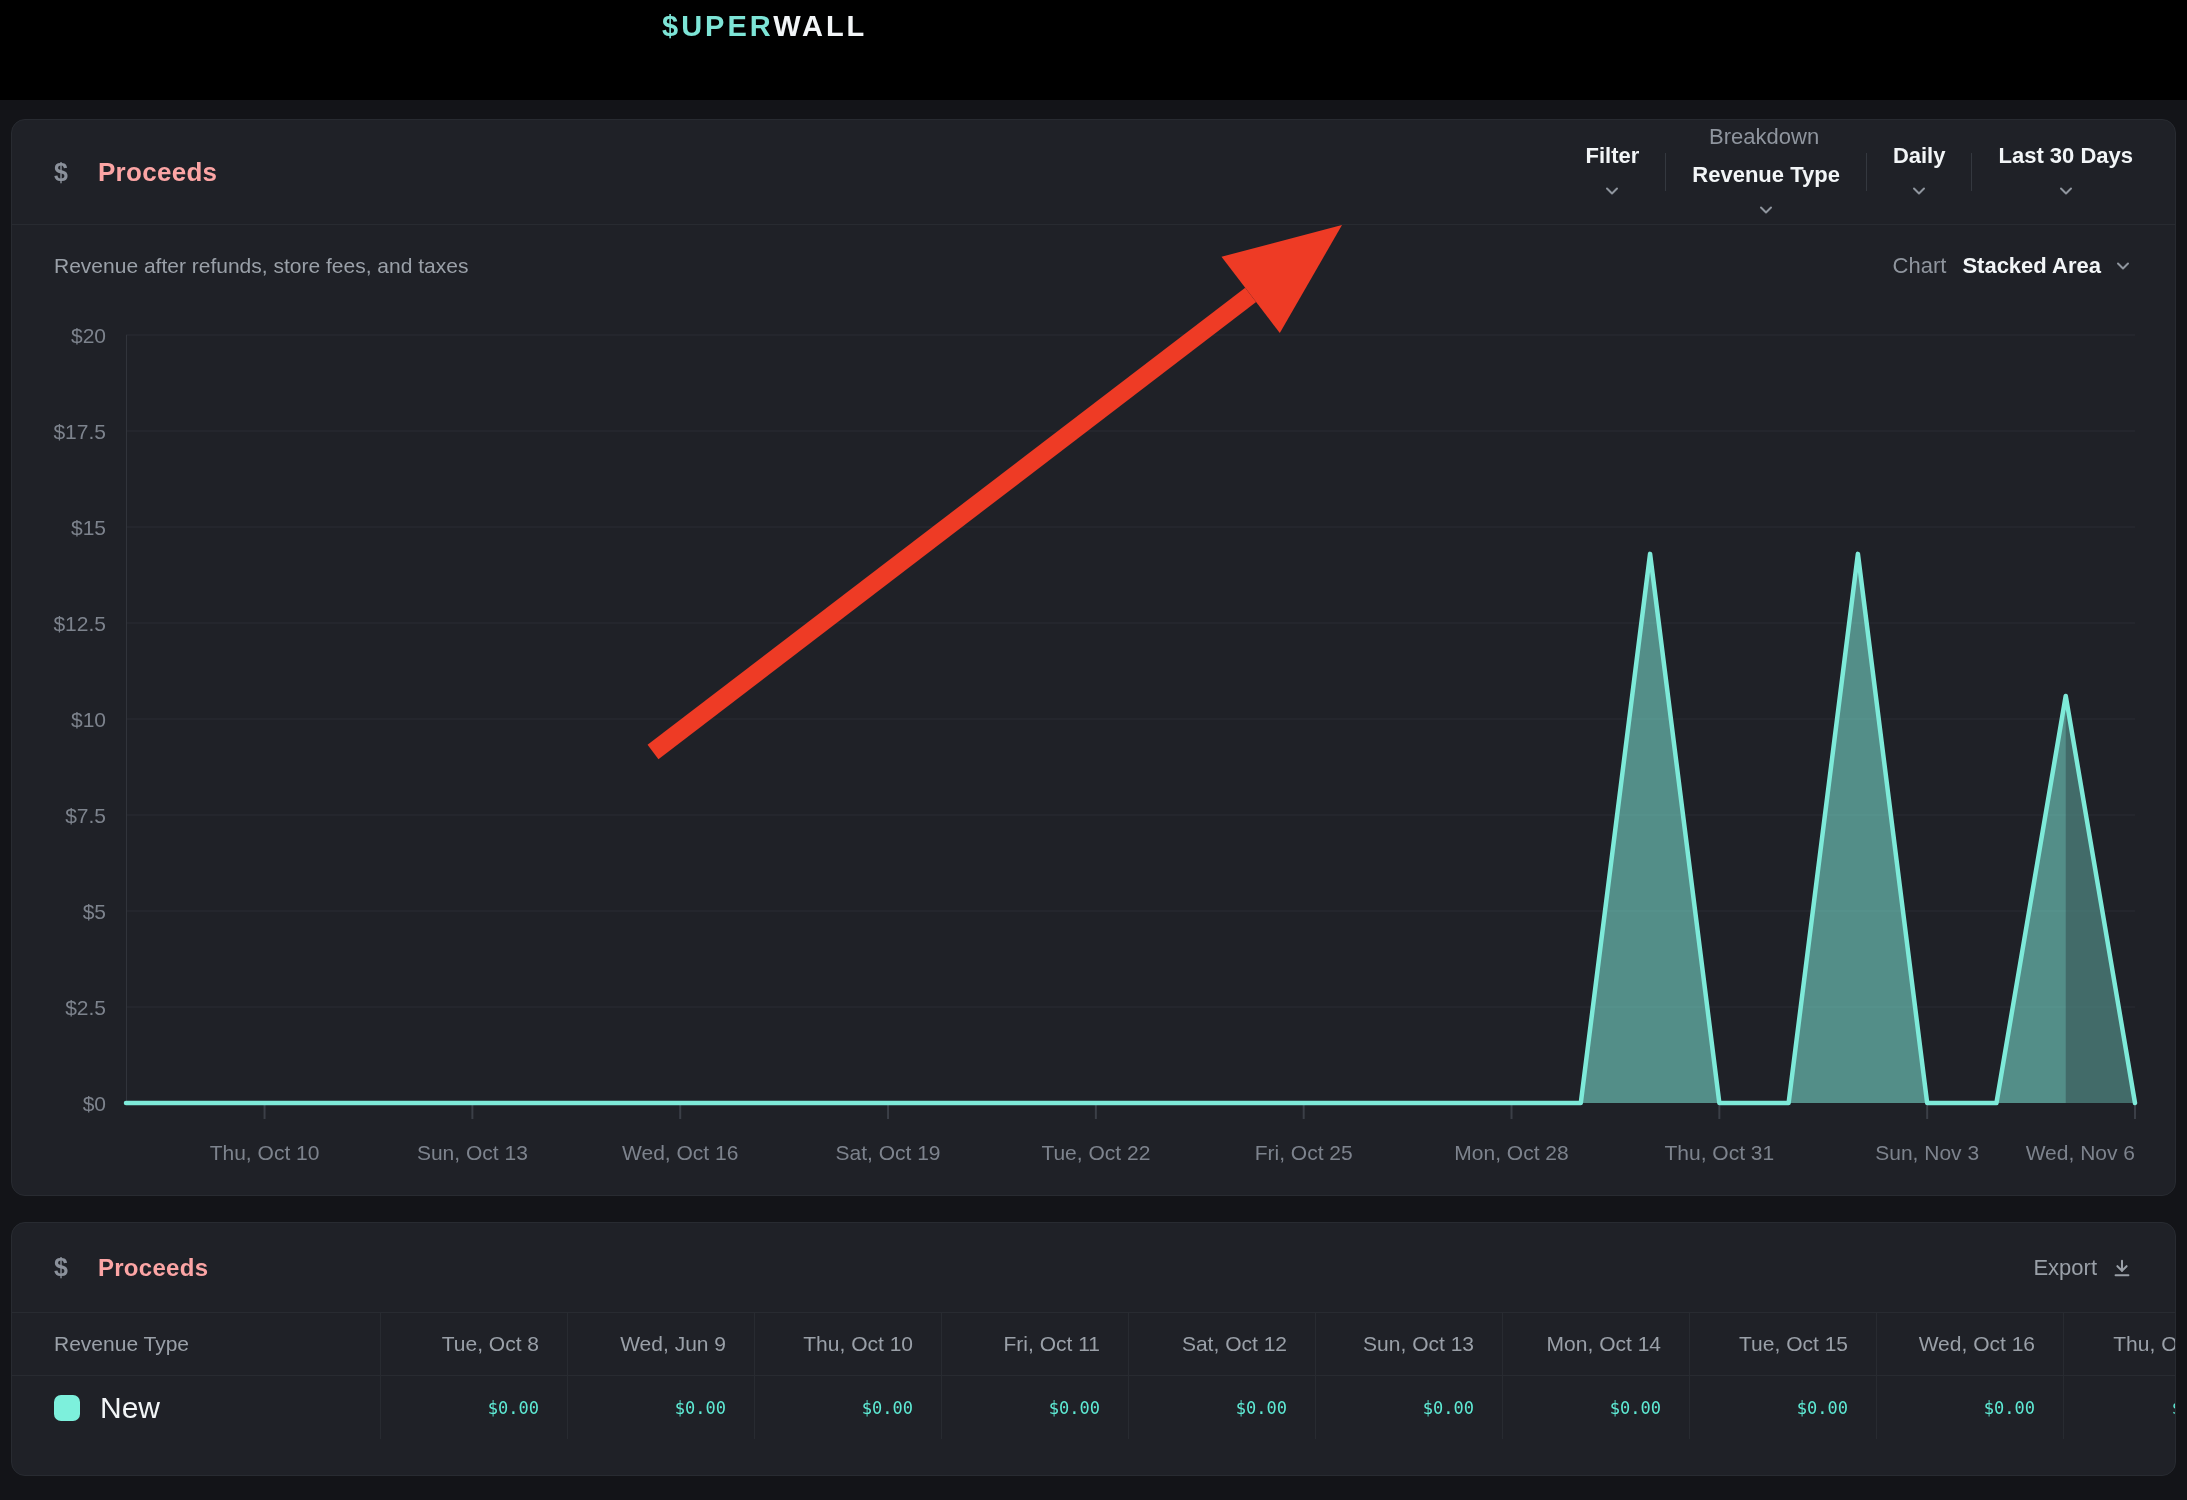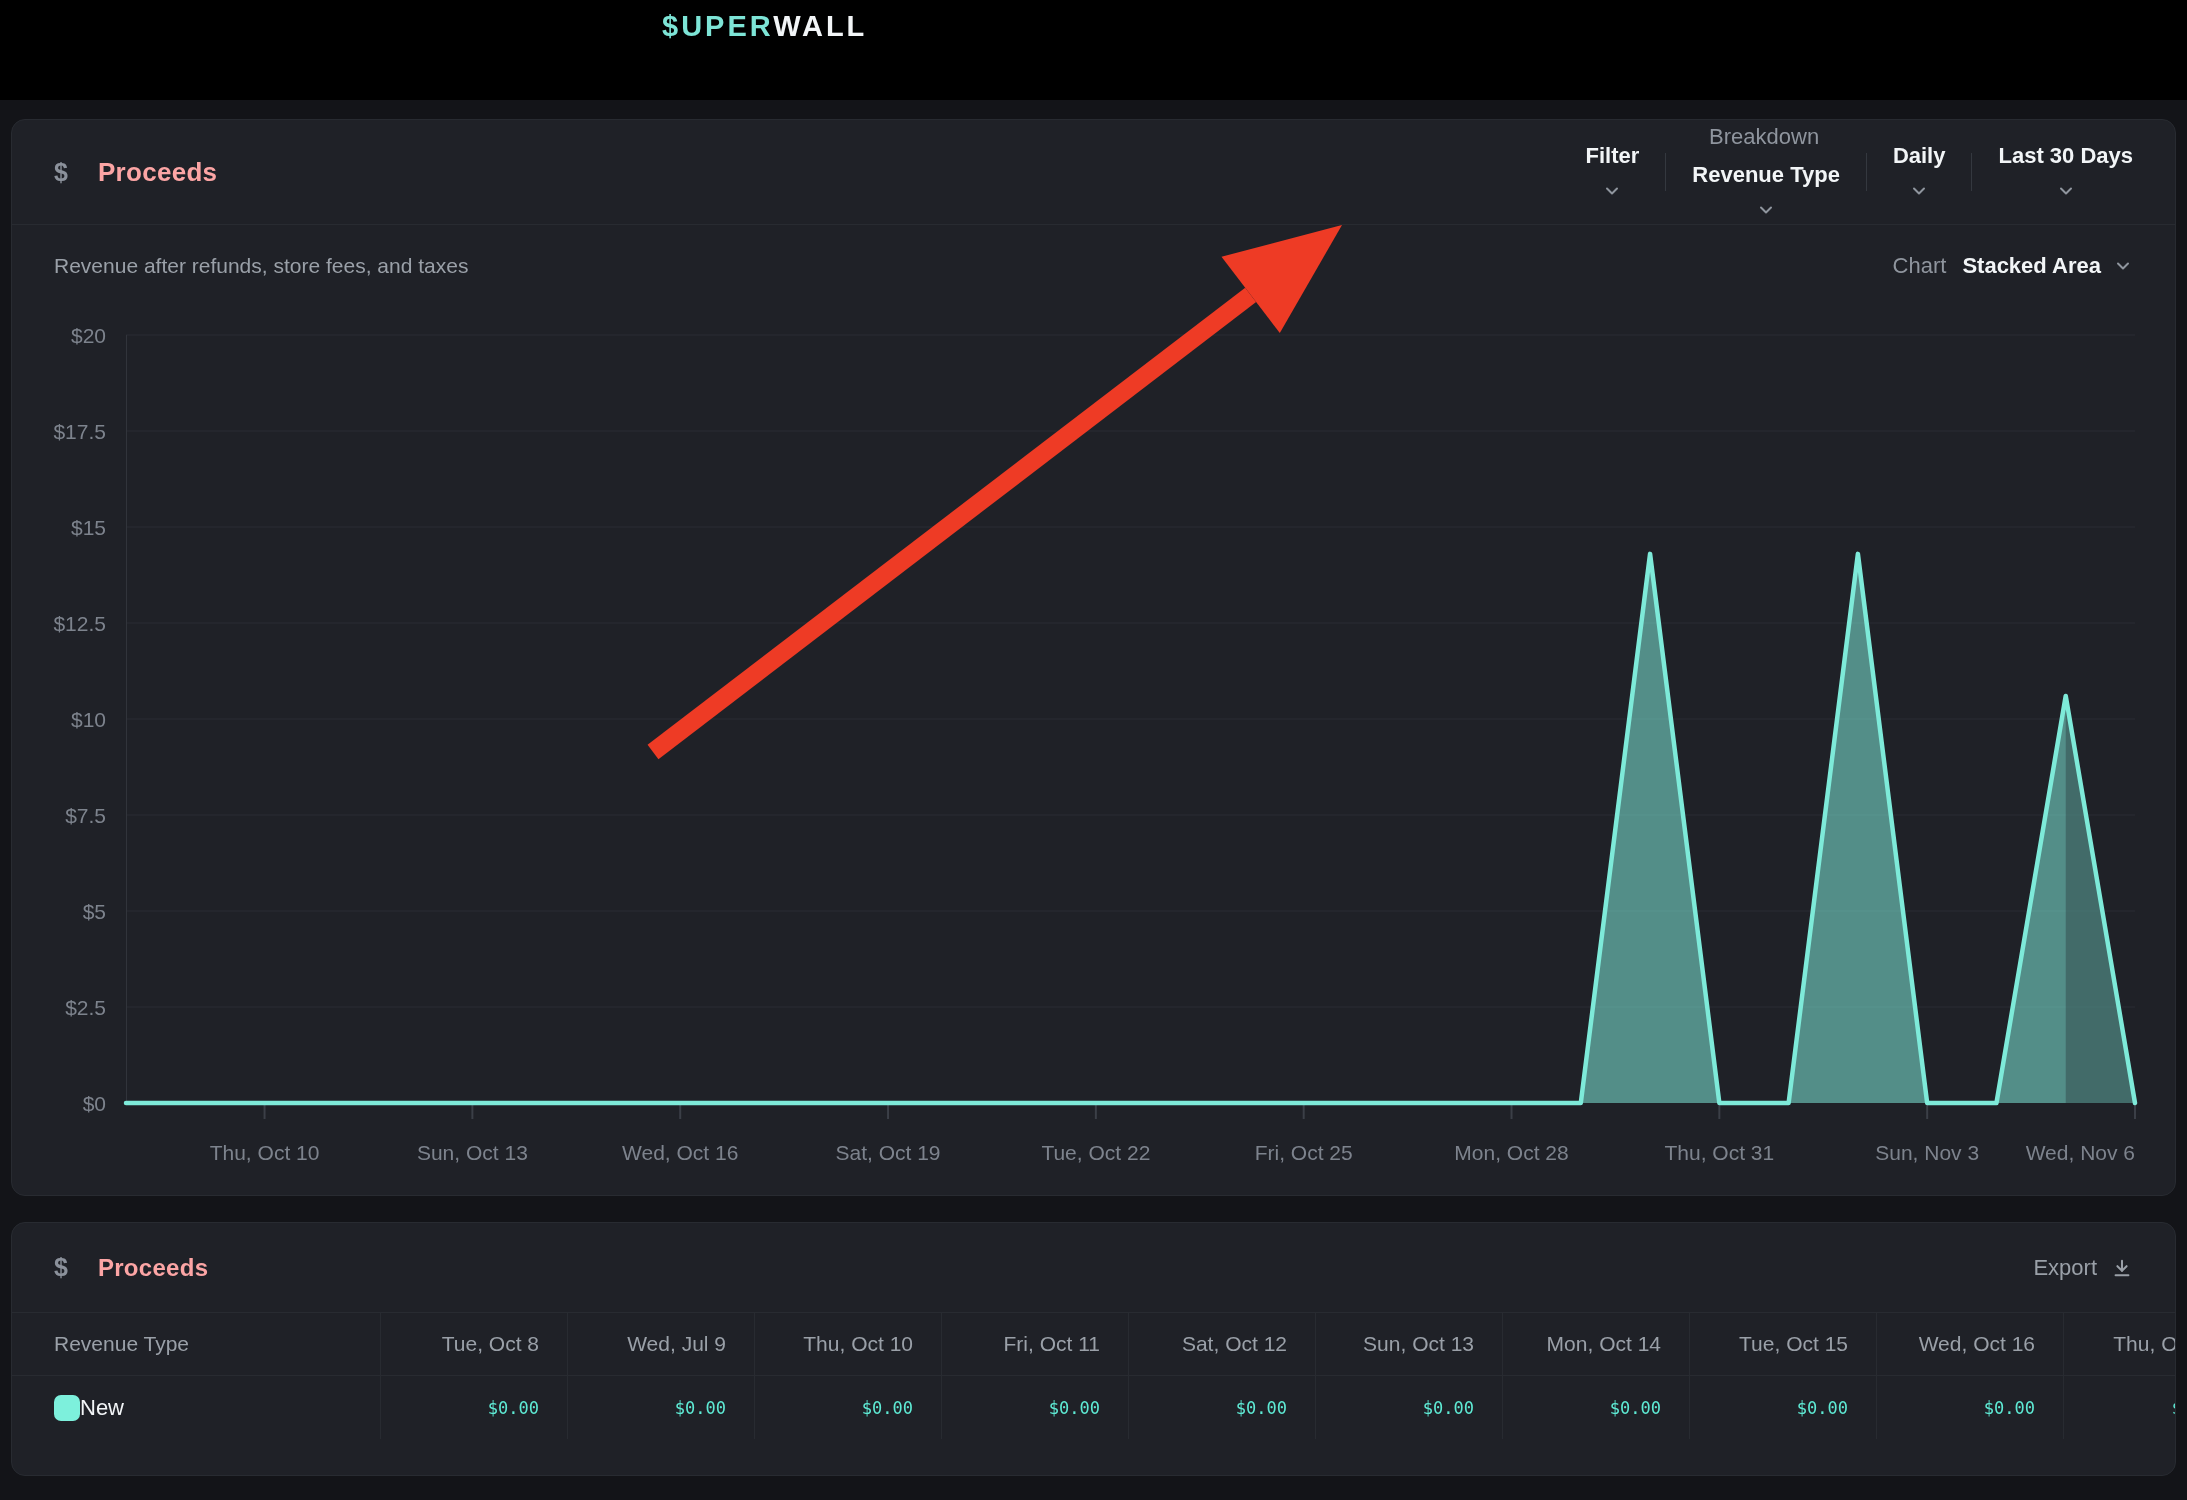--- a/index.html
+++ b/index.html
@@ -44,21 +44,21 @@
   
   #overlay { position:absolute; left:0; top:0; width:2187px; height:1500px; pointer-events:none; z-index:5; }
   #plot-hit { position:absolute; left:126px; top:335px; width:2009px; height:768px; z-index:4; }
 
   
   .grid-table { display:grid; grid-template-columns:369px repeat(10, 187px); }
   .cell { height:63px; display:flex; align-items:center; justify-content:flex-end; padding:0 28px; border-top:1px solid #282b31; border-right:1px solid #282b31; font-size:21px; color:#9aa0a8; white-space:nowrap; overflow:hidden; }
   .cell.first { justify-content:flex-start; padding-left:42px; }
   .cell:nth-child(11n) { border-right:none; }
   .row-cell { height:64px; font-family:"DejaVu Sans Mono", monospace; color:#5eead4; font-size:17px; }
-  .row-label { font-family:"Liberation Sans", sans-serif; color:#f2f5f7; font-size:22px; display:flex; align-items:center; }
+  .row-label { font-family:"Liberation Sans", sans-serif; color:#f2f5f7; font-size:30px; display:flex; align-items:center; gap:20px; }
   .swatch { width:26px; height:26px; border-radius:7px; display:inline-block; }
   .export-btn { display:flex; align-items:center; gap:14px; background:none; border:none; font:inherit; font-size:22px; color:#9aa0a8; cursor:pointer; }
   .dl-icon { width:22px; height:22px; stroke:#9aa0a8; fill:none; stroke-width:2.2; stroke-linecap:round; stroke-linejoin:round; }
 </style>
 </head>
 <body>
 
 <header class="topbar">
   <div class="logo">
     <span class="logo-accent">$UPER</span><span class="logo-rest">WALL</span>
@@ -174,21 +174,21 @@
       <svg class="dl-icon" viewBox="0 0 24 24">
         <line x1="12" y1="4" x2="12" y2="15"></line>
           <polyline points="7 10 12 15 17 10"></polyline>
           <line x1="5" y1="20" x2="19" y2="20"></line>
       </svg>
     </button>
   </div>
   <div class="grid-table" id="table-header-row">
       <div class="cell first">Revenue Type</div>
       <div class="cell">Tue, Oct 8</div>
-      <div class="cell">Wed, Jul 9</div>
+      <div class="cell">Wed, Jun 9</div>
       <div class="cell">Thu, Oct 10</div>
       <div class="cell">Fri, Oct 11</div>
       <div class="cell">Sat, Oct 12</div>
       <div class="cell">Sun, Oct 13</div>
       <div class="cell">Mon, Oct 14</div>
       <div class="cell">Tue, Oct 15</div>
       <div class="cell">Wed, Oct 16</div>
       <div class="cell">Thu, Oct 17</div>
     </div>
   <div class="grid-table" id="table-body">

